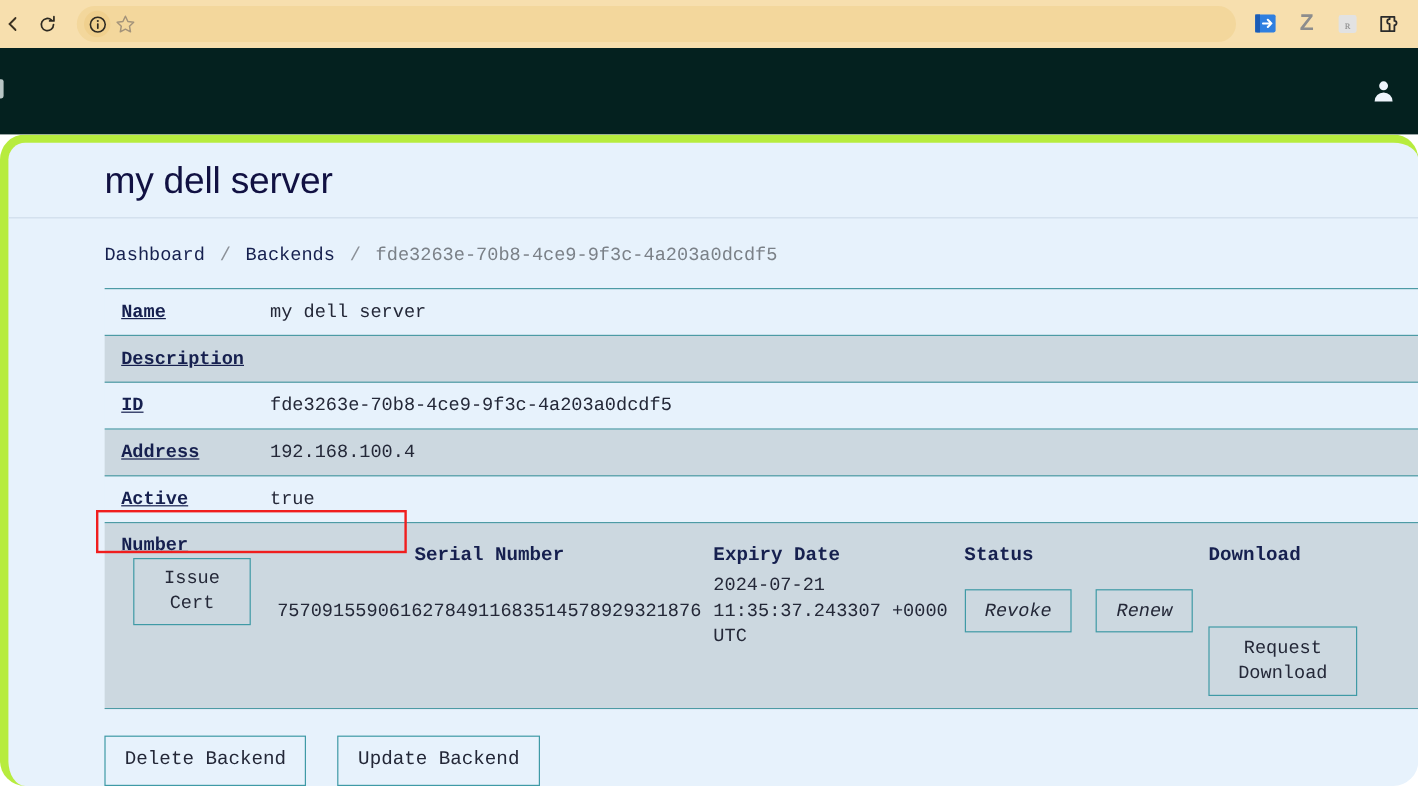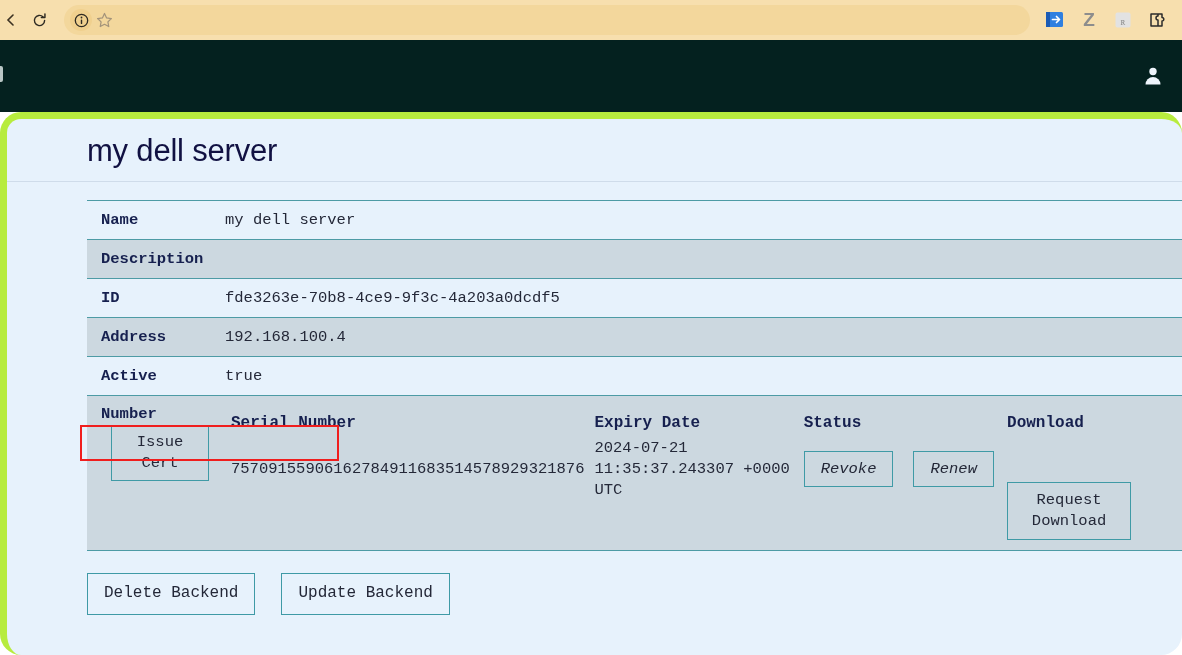--- a/index.html
+++ b/index.html
@@ -180,20 +180,21 @@
   table.details tr.even { background: #ccd8e0; }
   table.details th {
     text-align: left;
     font-size: 15.5px;
     font-weight: bold;
     color: #16204f;
     padding: 10px 0 10px 14px;
     width: 138px;
     vertical-align: middle;
     white-space: nowrap;
+    text-decoration: underline;
   }
   table.details td {
     font-size: 15.5px;
     color: #242838;
     padding: 10px 8px 10px 0;
     vertical-align: middle;
   }
 
   .active-highlight {
     position: absolute;
@@ -222,21 +223,21 @@
     padding: 8px 0 6px 0;
     white-space: nowrap;
   }
   .certs-col-body {
     font-size: 15.5px;
     color: #242838;
     display: flex;
     align-items: center;
     min-height: 62px;
   }
-  .col-serial  { width: 385px; padding-left: 6px; }
+  .col-serial  { width: 385px; padding-left: 6px; text-align: center; }
   .col-expiry  { width: 218px; }
   .col-status  { width: 212px; }
   .col-download{ width: 200px; }
   .expiry-text { line-height: 1.35; }
 
   
   .btn {
     display: inline-flex;
     align-items: center;
     justify-content: center;
@@ -340,20 +341,27 @@
   </div>
 </div>
 
 <div class="page">
   <div class="page-inner">
 
     <div class="page-title">my dell server</div>
     <div class="title-divider"></div>
 
 
+    <div class="breadcrumb">
+      <a href="#">Dashboard</a>
+      <span class="sep">/</span>
+      <a href="#">Backends</a>
+      <span class="sep">/</span>
+      <span class="current">fde3263e-70b8-4ce9-9f3c-4a203a0dcdf5</span>
+    </div>
 
     <div class="details-wrap">
       <table class="details">
         <tbody>
           <tr class="odd">
             <th>Name</th>
             <td>my dell server</td>
           </tr>
           <tr class="even">
             <th>Description</th>

